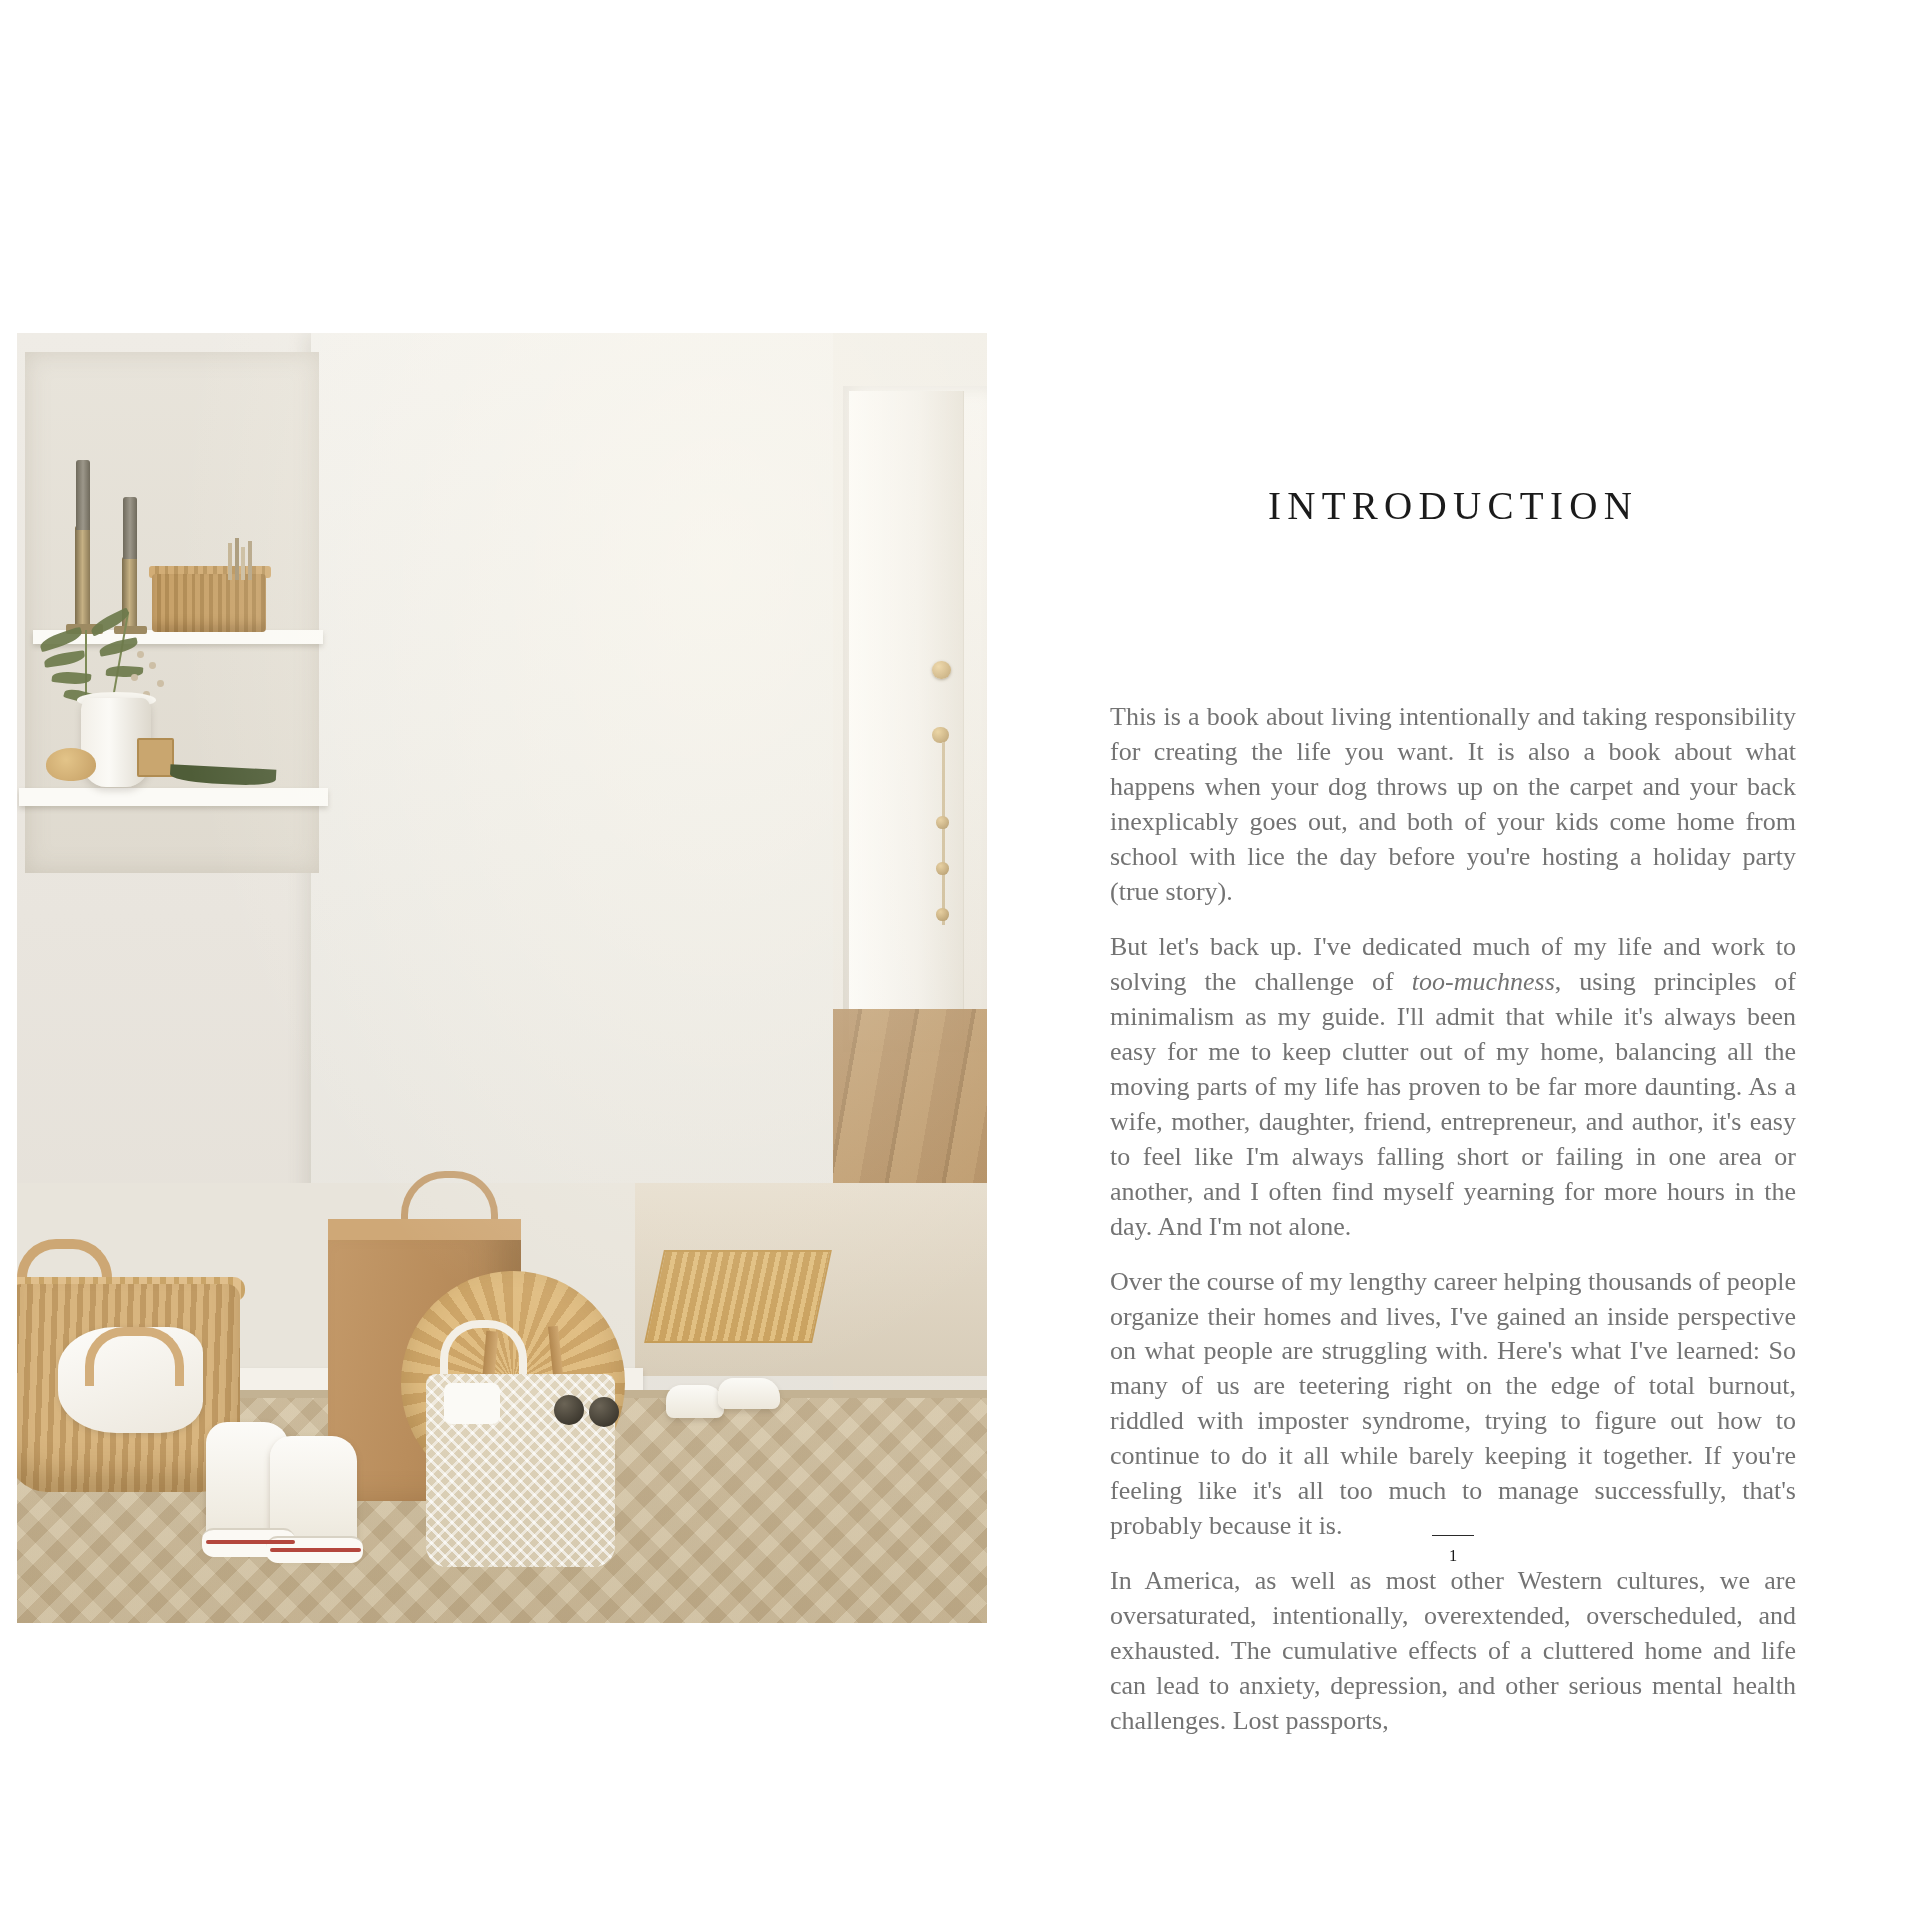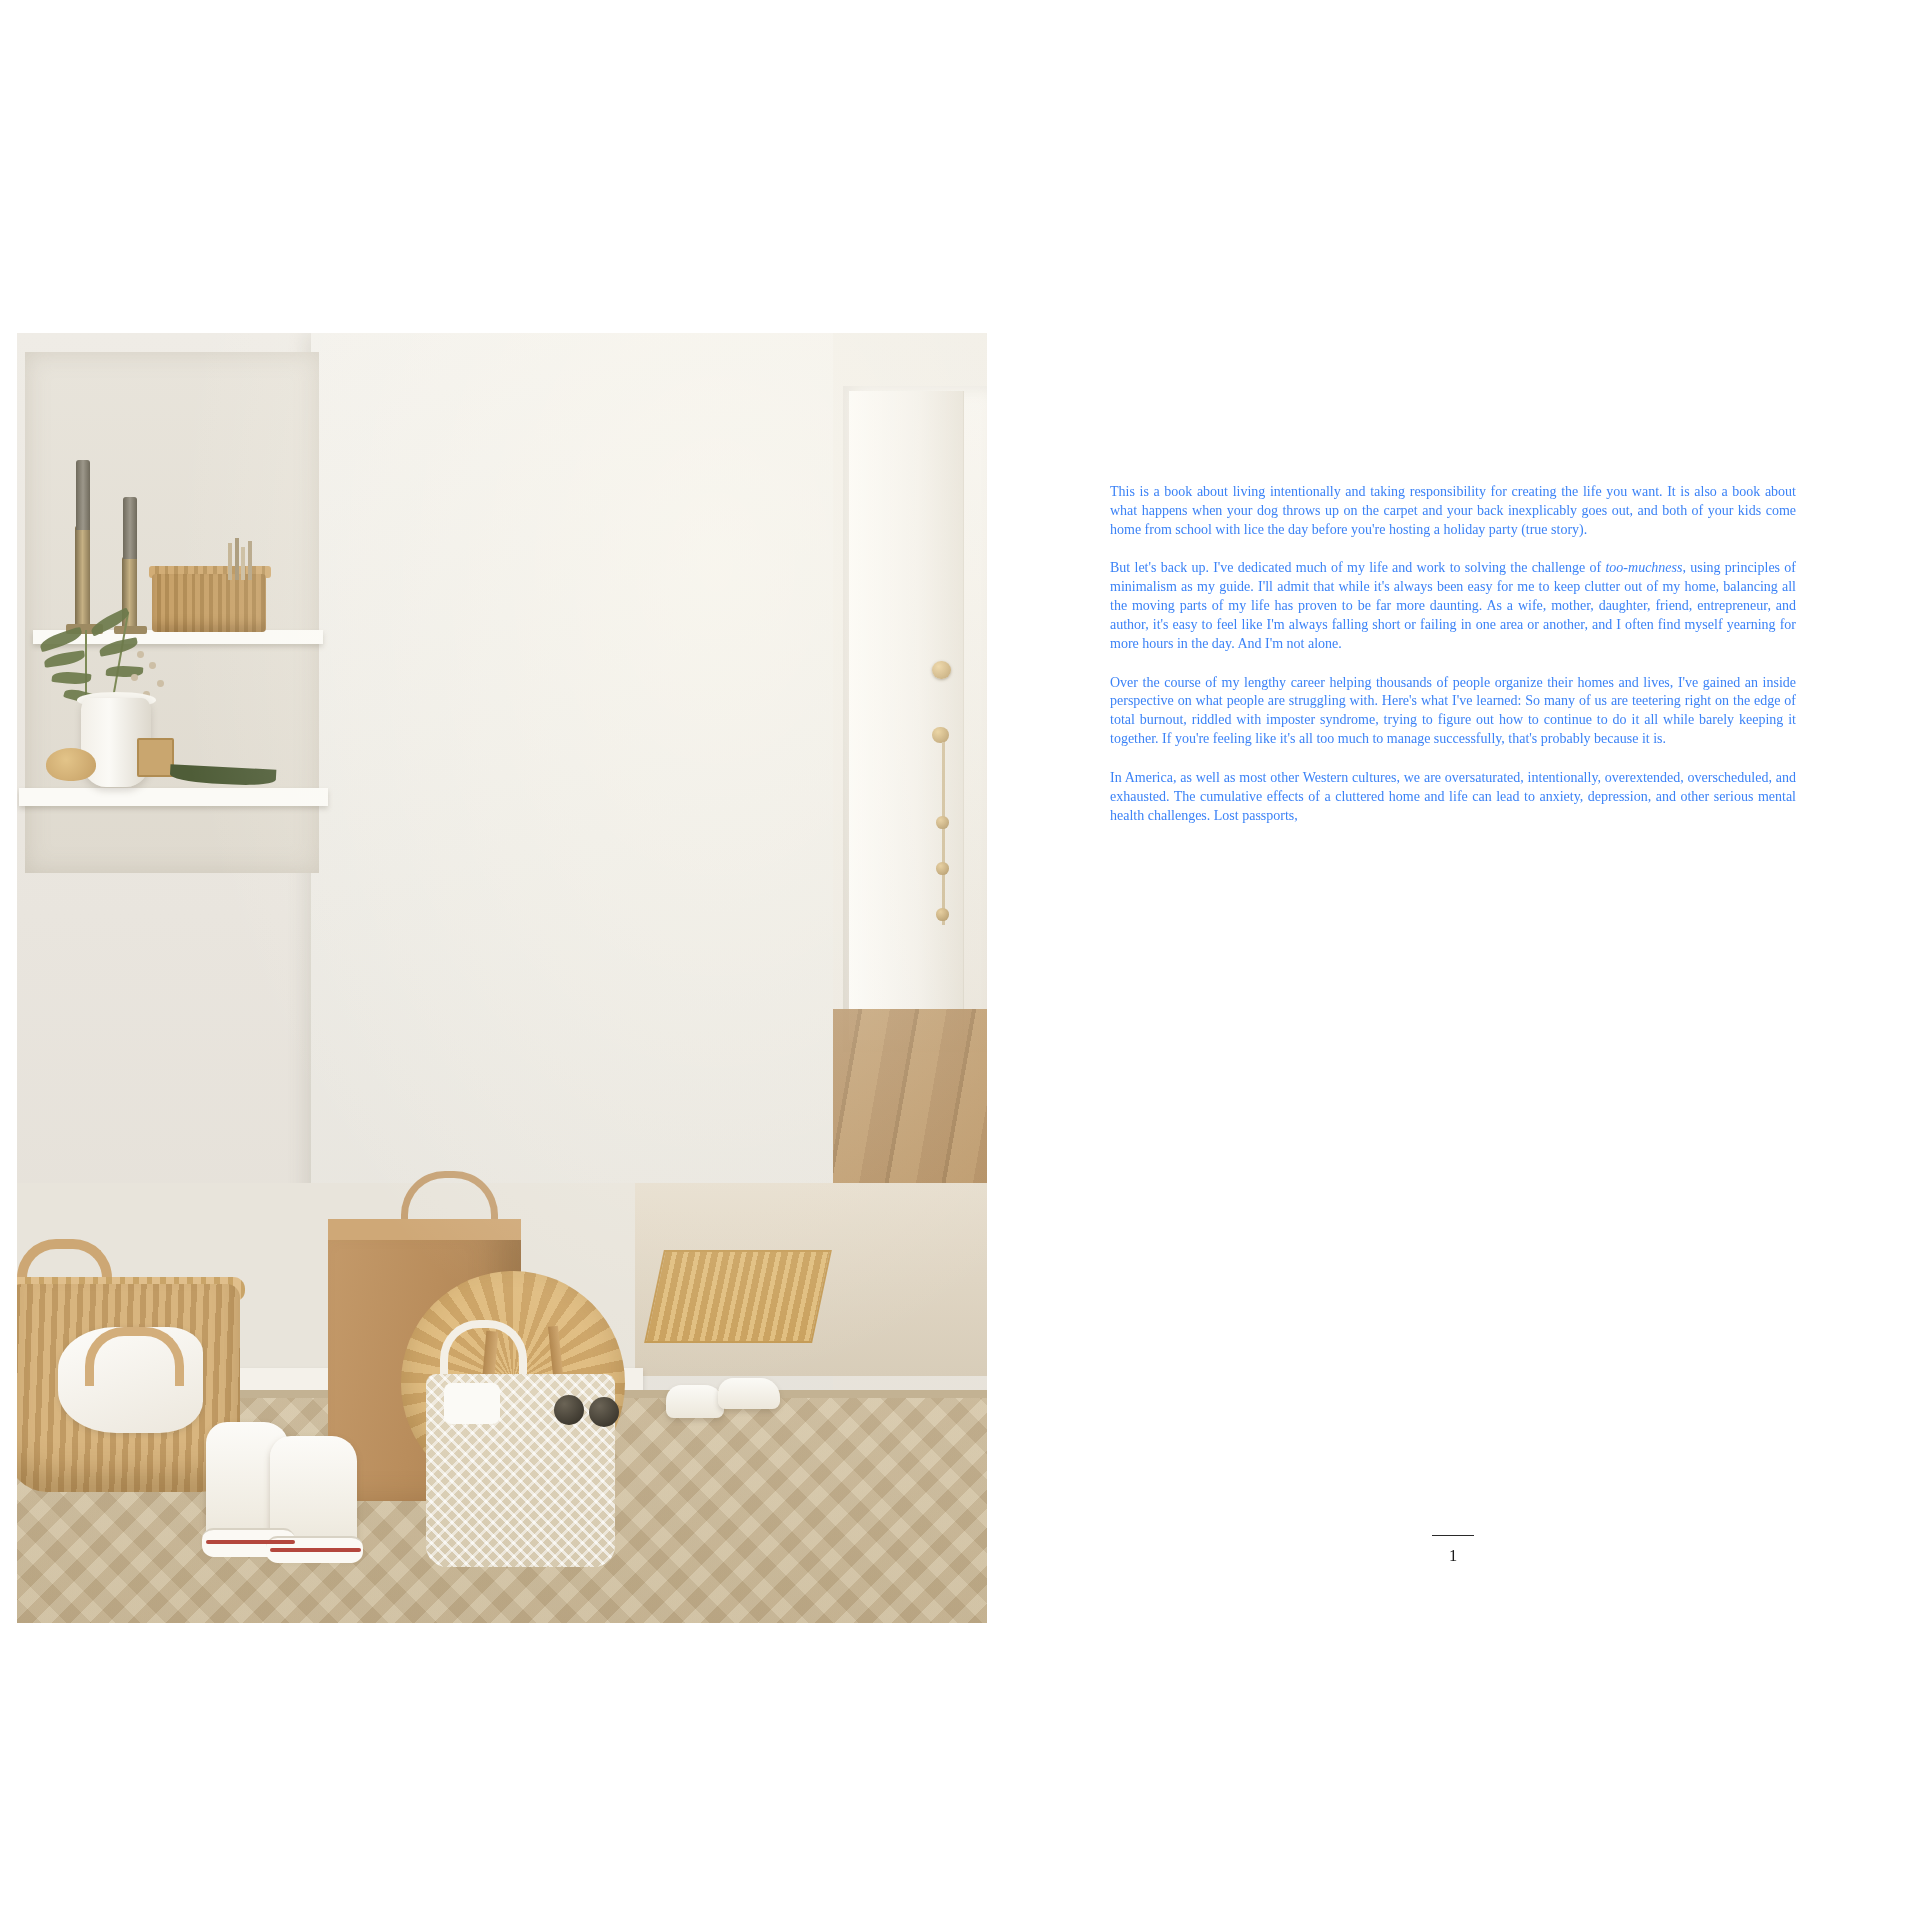--- a/index.html
+++ b/index.html
@@ -375,23 +375,23 @@
     font-family: "Liberation Serif", serif;
     font-size: 39px;
     letter-spacing: 6.3px;
     color: #1b1b1b;
     text-align: center;
     font-weight: 400;
     margin: 0 0 172px 0;
   }
   .body-copy p {
     font-family: "Liberation Serif", serif;
-    font-size: 14px;
+    font-size: 26px;
     line-height: 1.345;
-    color: #3b82f6;
+    color: #737373;
     text-align: justify;
     margin: 0 0 20px 0;
     hyphens: auto;
   }
   .body-copy p:last-child { margin-bottom: 0; }
   .body-copy em { font-style: italic; }
 
   .folio {
     position: absolute;
     left: 1110px;
@@ -515,20 +515,21 @@
     <div class="stripe-red" style="left:189px;top:1207px;width:89px;"></div>
     <div class="stripe-red" style="left:253px;top:1215px;width:91px;"></div>
 
     <div class="mini-shoe" style="left:649px;top:1052px;width:58px;height:33px;"></div>
     <div class="mini-shoe" style="left:701px;top:1045px;width:62px;height:31px;"></div>
 
     <div class="photo-light"></div>
   </div>
 
   <div class="text-page">
+    <h1 class="chapter-title">INTRODUCTION</h1>
 
     <div class="body-copy">
       <p>This is a book about living intentionally and taking responsibility for creating the life you want. It is also a book about what happens when your dog throws up on the carpet and your back inexplicably goes out, and both of your kids come home from school with lice the day before you're hosting a holiday party (true story).</p>
       <p>
         <span>But let's back up. I've dedicated much of my life and work to solving the challenge of <em>too-muchness</em>, using principles of minimalism as my guide. I'll admit that while it's always been easy for me to keep clutter out of my home, balancing all the moving parts of my life has proven to be far more daunting. As a wife, mother, daughter, friend, entrepreneur, and author, it's easy to feel like I'm always falling short or failing in one area or another, and I often find myself yearning for more hours in the day. And I'm not alone.</span>
       </p>
       <p>Over the course of my lengthy career helping thousands of people organize their homes and lives, I've gained an inside perspective on what people are struggling with. Here's what I've learned: So many of us are teetering right on the edge of total burnout, riddled with imposter syndrome, trying to figure out how to continue to do it all while barely keeping it together. If you're feeling like it's all too much to manage successfully, that's probably because it is.</p>
       <p>In America, as well as most other Western cultures, we are oversaturated, intentionally, overextended, overscheduled, and exhausted. The cumulative effects of a cluttered home and life can lead to anxiety, depression, and other serious mental health challenges. Lost passports,</p>
     </div>
   </div>

